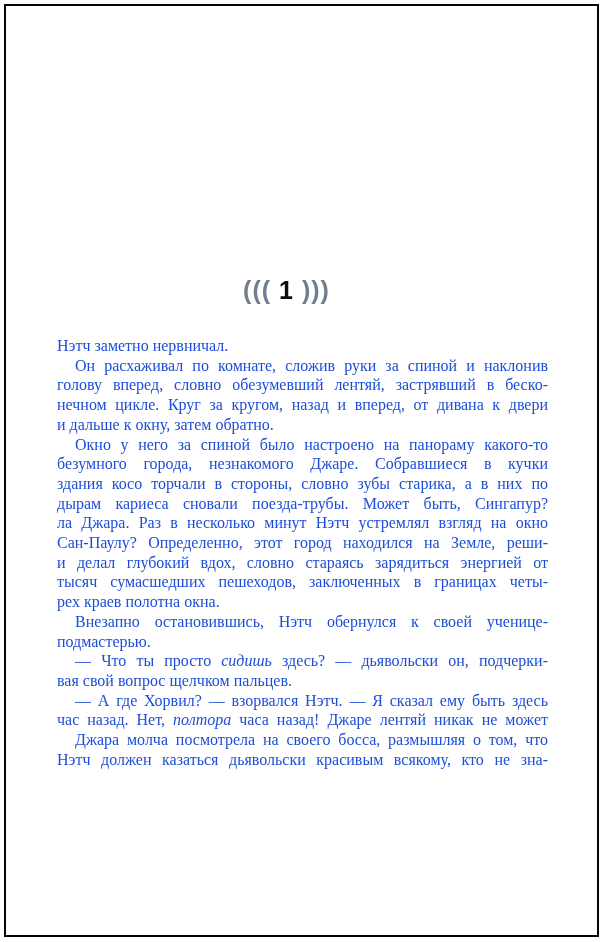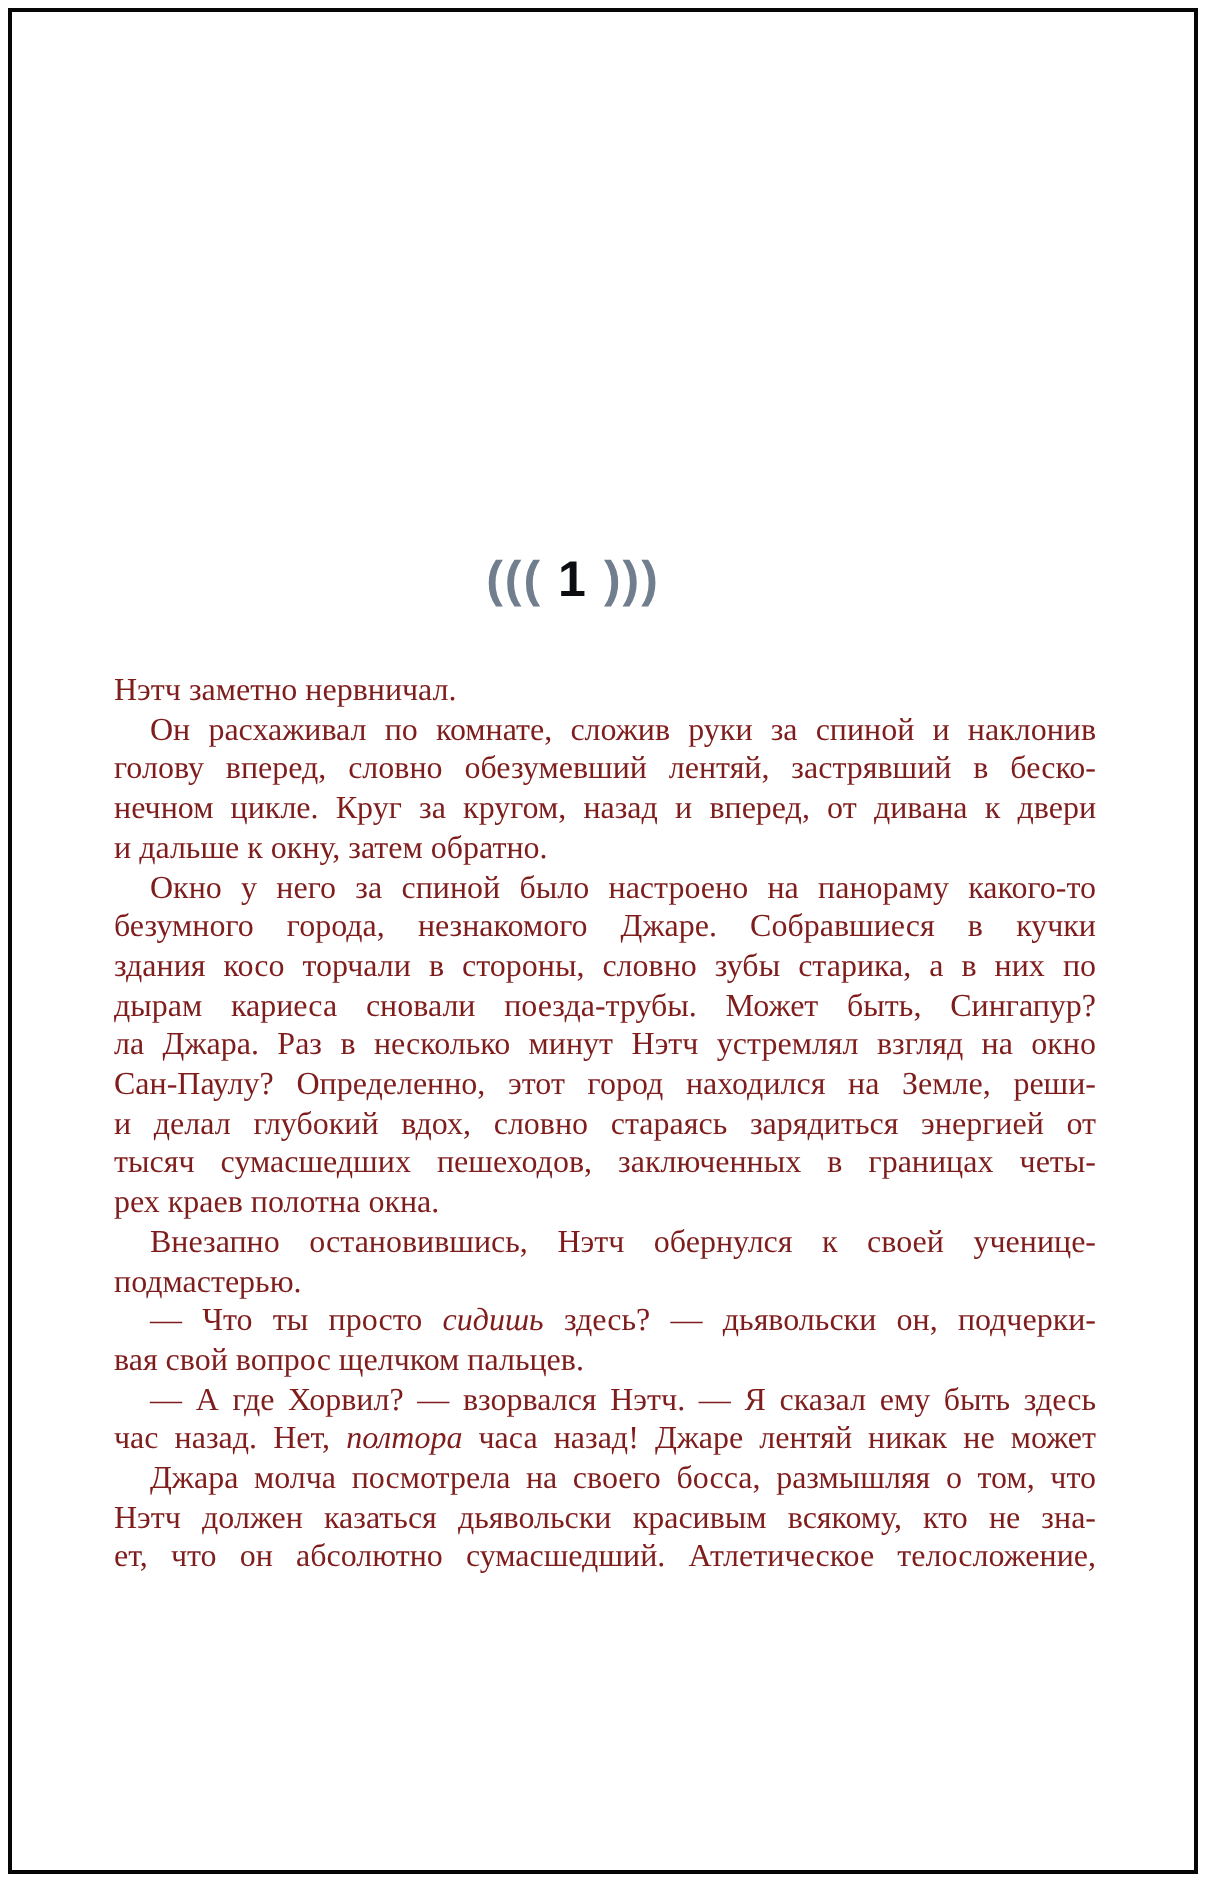--- a/index.html
+++ b/index.html
@@ -70,21 +70,21 @@
 
 <div class="canvas">
   <div class="page-border"></div>
 
   <div class="chapter-heading">
     <span class="chapter-heading-inner">
       <span class="ornament" style="color: rgb(112, 126, 141);">(((</span><span class="chapter-number" style="color: rgb(12, 13, 16);">1</span><span class="ornament" style="color: rgb(112, 126, 141);">)))</span>
     </span>
   </div>
 
-  <div class="book-text" style="color: #7f1d1d;">
+  <div class="book-text" style="color: #1d4ed8;">
       <div class="para">
         <div class="line para-end"><span>Нэтч заметно нервничал.</span></div>
       </div>
       <div class="para indented">
         <div class="line"><span>Он расхаживал по комнате, сложив руки за спиной и наклонив</span></div>
         <div class="line"><span>голову вперед, словно обезумевший лентяй, застрявший в беско-</span></div>
         <div class="line"><span>нечном цикле. Круг за кругом, назад и вперед, от дивана к двери</span></div>
         <div class="line para-end"><span>и дальше к окну, затем обратно.</span></div>
       </div>
       <div class="para indented">
@@ -106,16 +106,15 @@
         <div class="line"><span>— Что ты просто </span><em>сидишь</em><span> здесь? — дьявольски он, подчерки-</span></div>
         <div class="line para-end"><span>вая свой вопрос щелчком пальцев.</span></div>
       </div>
       <div class="para indented">
         <div class="line"><span>— А где Хорвил? — взорвался Нэтч. — Я сказал ему быть здесь</span></div>
         <div class="line"><span>час назад. Нет, </span><em>полтора</em><span> часа назад! Джаре лентяй никак не может</span></div>
       </div>
       <div class="para indented">
         <div class="line"><span>Джара молча посмотрела на своего босса, размышляя о том, что</span></div>
         <div class="line"><span>Нэтч должен казаться дьявольски красивым всякому, кто не зна-</span></div>
-        <div class="line"><span>ет, что он абсолютно сумасшедший. Атлетическое телосложение,</span></div>
       </div>
     </div>
 </div>
 
 </body></html>

